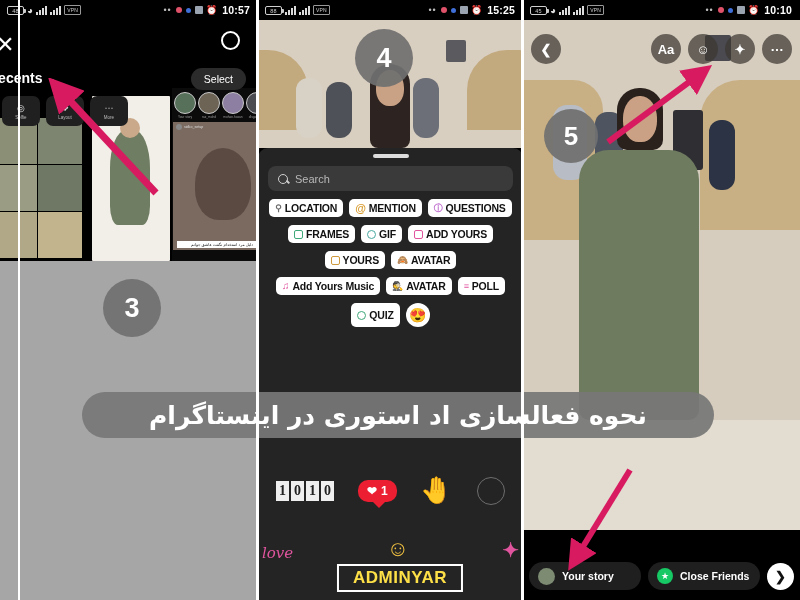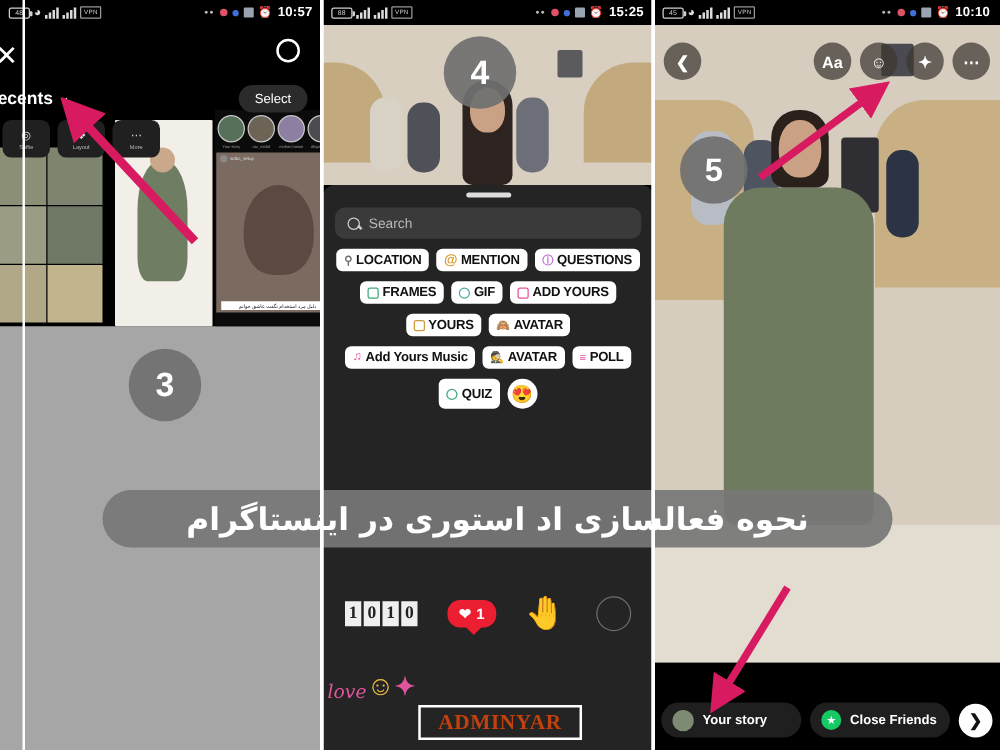--- a/index.html
+++ b/index.html
@@ -109,27 +109,27 @@
 
   .m-stickarea { position:absolute; left:0; right:0; top:305px; bottom:0; }
   .m-countdown { display:flex; justify-content:center; margin-top:6px; }
   .m-strip1 { display:flex; align-items:center; justify-content:space-around; margin-top:22px; padding:0 6px; }
   .num-flip { display:flex; gap:2px; }
   .num-flip b { background:#efefef; color:#222; font-size:14px; width:13px; height:20px; display:flex; align-items:center; justify-content:center; font-family:"Liberation Serif", serif; }
   .heart-bub { background:#ec1e31; border-radius:10px; padding:4px 9px; display:flex; align-items:center; gap:4px; position:relative; }
   .heart-bub span { color:#fff; font-size:12px; font-weight:700;}
   .heart-bub:after{ content:""; position:absolute; bottom:-6px; left:14px; border:7px solid transparent; border-top-color:#ec1e31; border-bottom:0;}
   .ring { width:28px; height:28px; border-radius:50%; border:1.5px solid #6d6d6d; }
-  .m-strip2 { display:flex; align-items:flex-end; justify-content:flex-start; margin-top:14px; padding:0 4px; height:42px; }
+  .m-strip2 { display:flex; align-items:flex-end; justify-content:space-between; margin-top:14px; padding:0 4px; height:42px; }
 
   .watermark {
     position:absolute; left:50%; transform:translateX(-50%); bottom:8px;
     border:2px solid #fff; padding:2px 14px; z-index:55;
   }
-  .watermark span { color:#c2410c; font-size:17px; font-weight:700; letter-spacing:.5px;font-family:Liberation Serif, serif; }
+  .watermark span { color:#fde047; font-size:17px; font-weight:700; letter-spacing:.5px; }
 
   
   #panel-right .r-photo { position:absolute; top:20px; left:0; right:0; height:510px; background:#d6cdbf; overflow:hidden;}
   #panel-right .r-topbar { position:absolute; top:26px; left:0; right:0; height:46px; display:flex; align-items:center; padding:0 8px; z-index:30;}
   .r-cbtn { width:30px; height:30px; border-radius:50%; background:rgba(60,55,50,.72); display:flex; align-items:center; justify-content:center; color:#fff; font-size:13px; font-weight:700;}
   .r-right-btns { margin-left:auto; display:flex; gap:7px; }
   .r-bottom { position:absolute; left:0; right:0; bottom:0; height:68px; background:#000; z-index:35; }
   .r-bottom-row { position:absolute; bottom:10px; left:6px; right:6px; display:flex; align-items:center; gap:7px;}
   .r-chip { flex:1; height:28px; border-radius:16px; background:#1f1f1f; display:flex; align-items:center; gap:7px; padding:0 9px; }
   .r-chip .lbl { color:#fff; font-size:10.5px; font-weight:700; }

